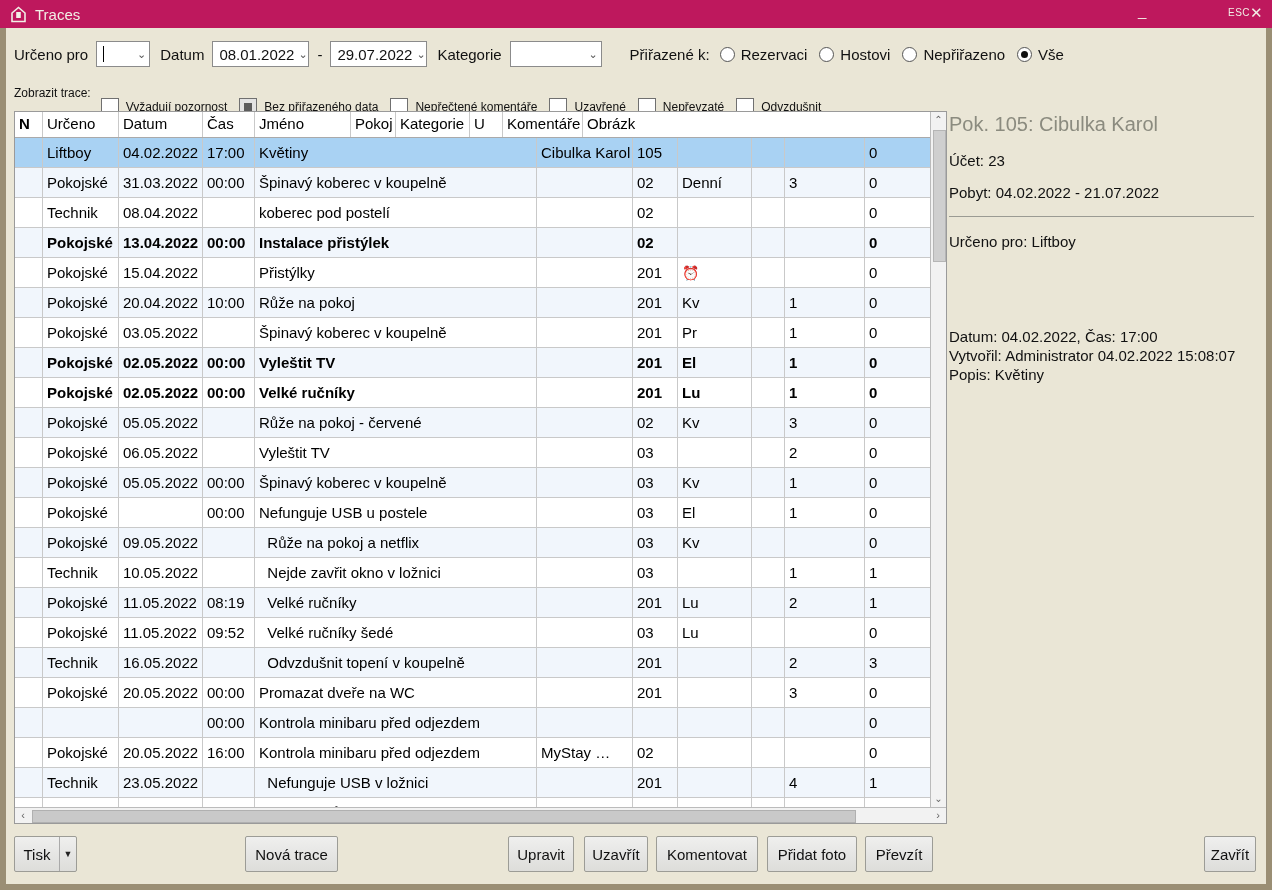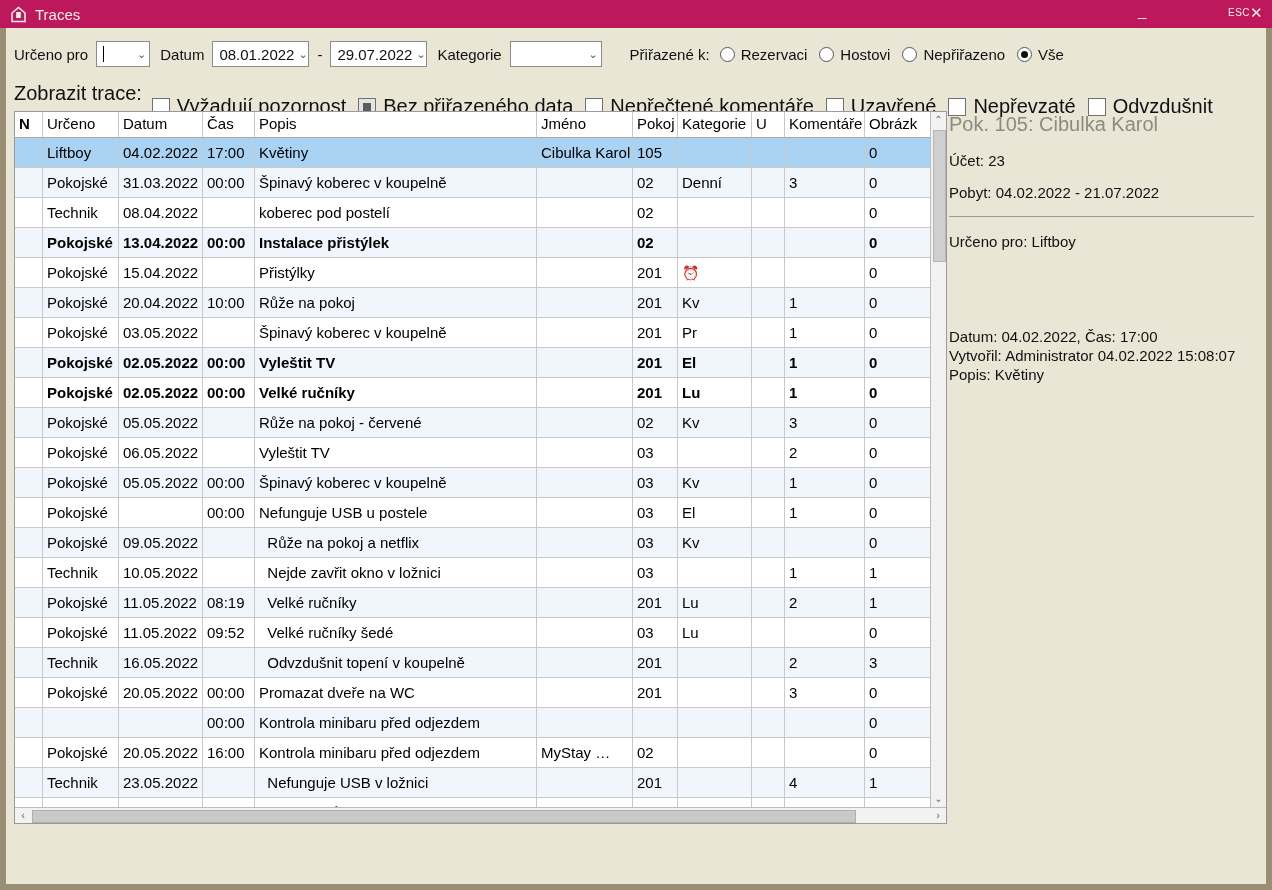--- a/index.html
+++ b/index.html
@@ -8,21 +8,21 @@
   .titlebar{position:absolute;left:0;top:0;width:100%;height:28px;background:#be185d;color:#f2efe6;
     display:flex;align-items:center;font-size:15px;}
   .titlebar .app-icon{margin:0 8px 0 10px;display:inline-flex;}
   .tb-min{position:absolute;left:1138px;top:2px;color:#f2efe6;font-size:15px;}
   .tb-esc{position:absolute;left:1228px;top:7px;color:#f2efe6;font-size:10px;letter-spacing:.5px;}
   .tb-close{position:absolute;left:1250px;top:4px;color:#f2efe6;font-size:15px;}
   .content{position:absolute;left:6px;top:28px;width:1260px;height:856px;background:#eae6d6;}
 
   
   .frow1{position:absolute;left:8px;top:12px;height:28px;display:flex;align-items:center;font-size:15px;color:#111;}
-  .frow2{position:absolute;left:8px;top:54px;height:22px;display:flex;align-items:center;font-size:20px;color:#111;}
+  .frow2{position:absolute;left:8px;top:54px;height:22px;display:flex;align-items:center;font-size:12px;color:#111;}
   .lbl{white-space:pre;}
   .combo{background:#fff;border:1px solid #8b8b8b;height:26px;box-sizing:border-box;display:inline-flex;
     align-items:center;padding:0 3px 0 6px;font-size:15px;position:relative;}
   .combo .chev{margin-left:auto;color:#555;font-size:11px;padding-left:4px;}
   .caret{display:inline-block;width:1px;height:16px;background:#000;}
   .radio{display:inline-block;width:15px;height:15px;border:1px solid #555;border-radius:50%;background:#fff;
     box-sizing:border-box;position:relative;margin-right:6px;flex:0 0 auto;}
   .radio.on::after{content:"";position:absolute;left:3px;top:3px;width:7px;height:7px;border-radius:50%;background:#111;}
   .radio-item{display:inline-flex;align-items:center;margin-right:12px;}
   .cb{display:inline-block;width:18px;height:18px;border:1px solid #707070;background:#fff;box-sizing:border-box;
@@ -170,21 +170,20 @@
         </span>
     </div>
 
     <div class="tablewrap">
       <div style="width:915px;">
         <div class="thead" id="thead">
             <div class="tcell hcell c0">N</div>
             <div class="tcell hcell c1">Určeno</div>
             <div class="tcell hcell c2">Datum</div>
             <div class="tcell hcell c3">Čas</div>
-            <div class="tcell hcell c4">Popis</div>
             <div class="tcell hcell c5">Jméno</div>
             <div class="tcell hcell c6">Pokoj</div>
             <div class="tcell hcell c7">Kategorie</div>
             <div class="tcell hcell c8">U</div>
             <div class="tcell hcell c9">Komentáře</div>
             <div class="tcell hcell c10">Obrázk</div>
           </div>
         <div class="tbody" id="tbody">
             <div class="trow sel">
               <div class="tcell c0"></div>
@@ -506,14 +505,27 @@
       <hr class="divider">
       <div class="dline"><span>Určeno pro: </span><b>Liftboy</b></div>
       <div class="gap"></div>
       <div class="dgroup">
         <span>Datum: </span><b>04.02.2022</b><span>, Čas: </span><b>17:00</b><br>
         <span>Vytvořil: </span><b>Administrator 04.02.2022 15:08:07</b><br>
         <span>Popis: </span><b>Květiny</b>
       </div>
     </div>
 
+    <div class="footer">
+      <div class="btn split" style="left:8px;width:63px">
+        <span class="main">Tisk</span>
+        <span class="dd">▼</span>
+      </div>
+      <div class="btn" style="left:239px;width:93px">Nová trace</div>
+      <div class="btn" style="left:502px;width:66px">Upravit</div>
+      <div class="btn" style="left:578px;width:64px">Uzavřít</div>
+      <div class="btn" style="left:650px;width:102px">Komentovat</div>
+      <div class="btn" style="left:761px;width:90px">Přidat foto</div>
+      <div class="btn" style="left:859px;width:68px">Převzít</div>
+      <div class="btn" style="left:1198px;width:52px">Zavřít</div>
+    </div>
   </div>
 </div>
 
 </body></html>

